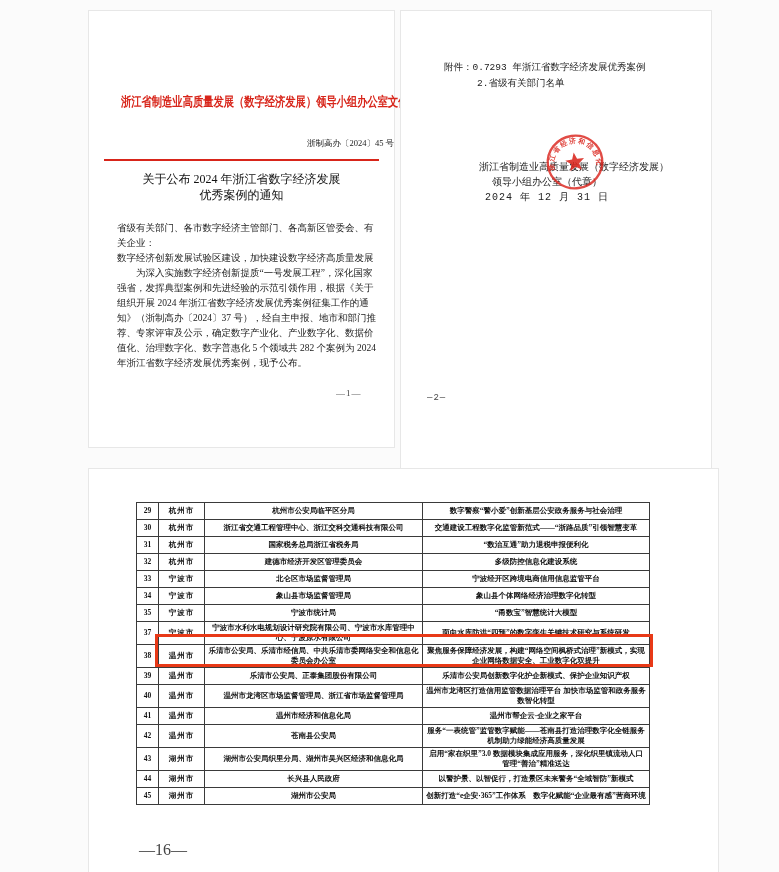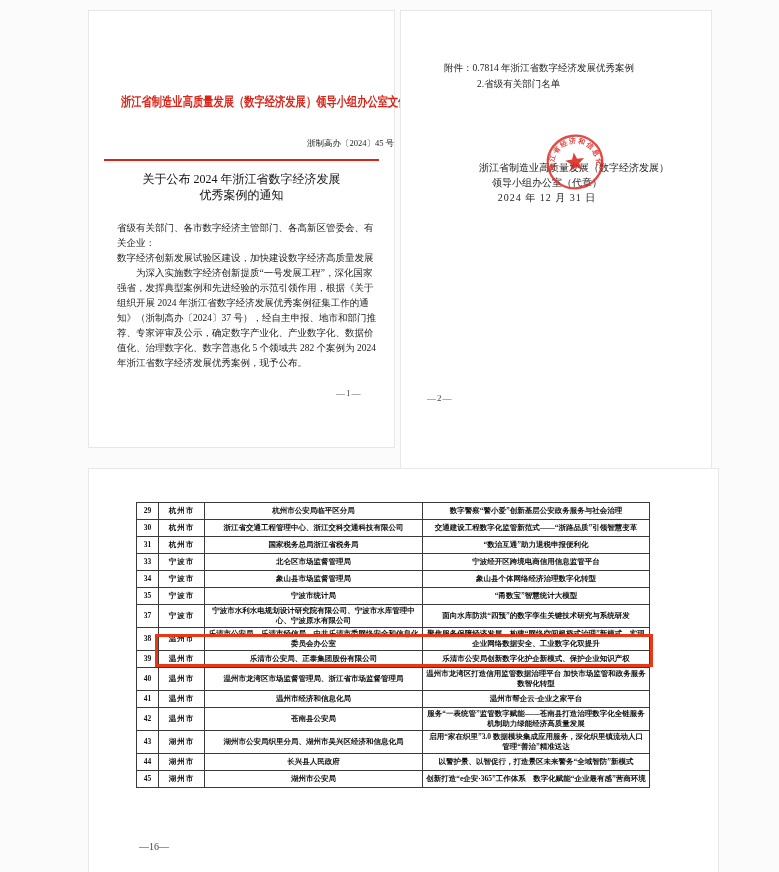--- a/index.html
+++ b/index.html
@@ -7,21 +7,21 @@
     width:779px;height:872px;position:relative;overflow:hidden;
     background:#fbfbfb;
     font-family:"Liberation Serif","DejaVu Serif",serif;
     color:#1c1c1c;
   }
   .page{
     position:absolute;background:#ffffff;
     border:1px solid #e7e7e7;box-sizing:border-box;
   }
   #page1{left:88px;top:10px;width:307px;height:438px;}
-  #page2{left:400px;top:10px;width:312px;height:548px;}
+  #page2{left:400px;top:10px;width:312px;height:548px;font-family:Liberation Mono, monospace;}
   #page3{left:88px;top:468px;width:631px;height:404px;border-bottom:none;}
 
   
   .masthead{
     position:absolute;top:82px;left:0;width:100%;
     text-align:center;color:#d8251a;font-weight:bold;
     font-size:13px;white-space:nowrap;
     transform:scaleX(0.79);transform-origin:center;
     letter-spacing:0px;
   }
@@ -80,21 +80,21 @@
     overflow:hidden;
   }
   table.cases tr{height:17px;}
   td.c-no{font-weight:600;font-size:7.5px;}
   td.c-city{letter-spacing:1px;}
   .highlight-box{
     position:absolute;left:66px;top:165px;width:498px;height:33px;
     border:3px solid #e83917;box-sizing:border-box;z-index:3;
     pointer-events:none;
   }
-  #page3 .pageno{left:50px;top:372px;font-size:10px;letter-spacing:0;}
+  #page3 .pageno{left:50px;top:372px;font-size:16px;letter-spacing:0;}
 </style>
 </head>
 <body>
 
 <div class="page" id="page1">
   <div class="masthead">浙江省制造业高质量发展（数字经济发展）领导小组办公室文件</div>
   <div class="doc-number">浙制高办〔2024〕45 号</div>
   <div class="red-rule"></div>
   <div class="notice-title">
     <div>关于公布 2024 年浙江省数字经济发展</div>
@@ -113,21 +113,21 @@
       <div class="body-line">值化、治理数字化、数字普惠化 5 个领域共 282 个案例为 2024</div>
       <div class="body-line">年浙江省数字经济发展优秀案例，现予公布。</div>
     </div>
   <div class="pageno">—1—</div>
 </div>
 
 <div class="page" id="page2">
   <div class="attach">
     <div class="attach-row">
       <span class="attach-label">附件：</span>
-      <span>0.7814 年浙江省数字经济发展优秀案例</span>
+      <span>0.7293 年浙江省数字经济发展优秀案例</span>
     </div>
     <div class="attach-item2">2.省级有关部门名单</div>
   </div>
 
   <div class="signer">
     <div class="l1">浙江省制造业高质量发展（数字经济发展）</div>
     <div class="l2">领导小组办公室（代章）</div>
     <div class="l3">2024 年 12 月 31 日</div>
   </div>
 
@@ -170,20 +170,26 @@
             <td class="c-proj">交通建设工程数字化监管新范式——“浙路品质”引领智慧变革</td>
           </tr>
 
           <tr class="table-row">
             <td class="c-no">31</td>
             <td class="c-city">杭州市</td>
             <td class="c-org">国家税务总局浙江省税务局</td>
             <td class="c-proj">“数治互通”助力退税申报便利化</td>
           </tr>
 
+          <tr class="table-row">
+            <td class="c-no">32</td>
+            <td class="c-city">杭州市</td>
+            <td class="c-org">建德市经济开发区管理委员会</td>
+            <td class="c-proj">多级防控信息化建设系统</td>
+          </tr>
 
           <tr class="table-row">
             <td class="c-no">33</td>
             <td class="c-city">宁波市</td>
             <td class="c-org">北仑区市场监督管理局</td>
             <td class="c-proj">宁波经开区跨境电商信用信息监管平台</td>
           </tr>
 
           <tr class="table-row">
             <td class="c-no">34</td>

